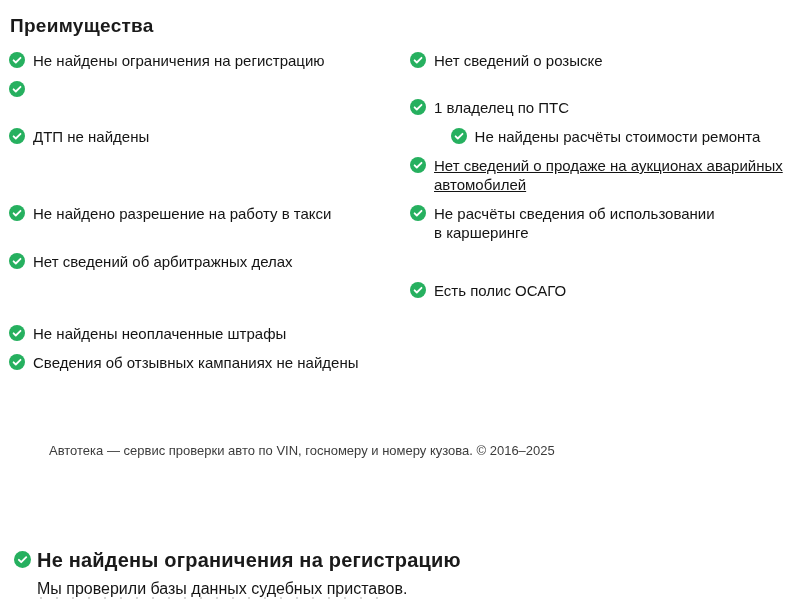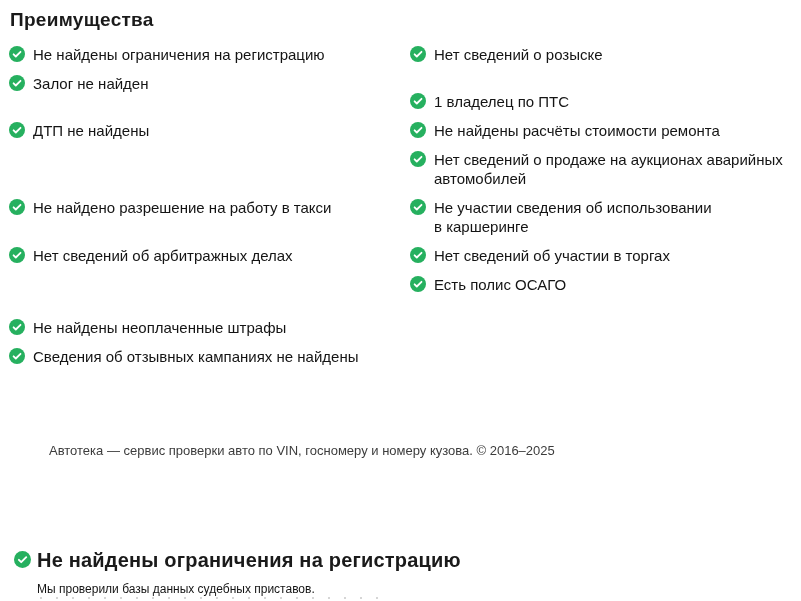--- a/index.html
+++ b/index.html
@@ -10,21 +10,21 @@
   *{box-sizing:border-box;}
   html,body{margin:0;padding:0;}
   body{
     width:801px;height:601px;
     background:#ffffff;
     font-family:"Liberation Sans",sans-serif;
     color:var(--text);
     position:relative;
     overflow:hidden;
   }
-  .advantages{padding:9px 0 0 9px;}
+  .advantages{padding:15px 0 0 9px;}
   .title{
     margin:0 0 0 1px;
     font-size:19px;
     font-weight:700;
     letter-spacing:.3px;
     color:#1a1a1a;
   }
   .grid{
     margin-top:14px;
     display:grid;
@@ -68,21 +68,21 @@
   .detail-head .check svg{width:17px;height:17px;}
   .detail-title{
     margin:0;
     font-size:20px;
     font-weight:700;
     letter-spacing:.2px;
     color:#1a1a1a;
   }
   .detail-desc{
     margin:7px 0 0 23px;
-    font-size:12px;
+    font-size:16px;
     line-height:20px;
   }
   .cutoff-strip{
     position:absolute;
     left:40px;top:597px;
     width:345px;height:2px;
     background:repeating-linear-gradient(90deg,#c4c4c4 0 2px,transparent 2px 16px);
     opacity:.7;
   }
 </style>
@@ -112,50 +112,49 @@
           </span>
           <span class="item-text">Нет сведений о розыске</span>
         </div>
         <div class="item" style="grid-area: 2 / 1;">
           <span class="check">
             <svg viewBox="0 0 16 16" aria-hidden="true">
               <circle cx="8" cy="8" r="8" fill="currentColor"></circle>
               <path d="M4.6 8.3l2.2 2.2 4.7-4.7" stroke="#ffffff" stroke-width="1.8" fill="none" stroke-linecap="round" stroke-linejoin="round"></path>
             </svg>
           </span>
-          <span class="item-text">Залог не найден</span>
         </div>
         <div class="item" style="grid-area: 2 / 2; margin-top: 18px;">
           <span class="check">
             <svg viewBox="0 0 16 16" aria-hidden="true">
               <circle cx="8" cy="8" r="8" fill="currentColor"></circle>
               <path d="M4.6 8.3l2.2 2.2 4.7-4.7" stroke="#ffffff" stroke-width="1.8" fill="none" stroke-linecap="round" stroke-linejoin="round"></path>
             </svg>
           </span>
           <span class="item-text">1 владелец по ПТС</span>
         </div>
         <div class="item" style="grid-area: 3 / 1;">
           <span class="check">
             <svg viewBox="0 0 16 16" aria-hidden="true">
               <circle cx="8" cy="8" r="8" fill="currentColor"></circle>
               <path d="M4.6 8.3l2.2 2.2 4.7-4.7" stroke="#ffffff" stroke-width="1.8" fill="none" stroke-linecap="round" stroke-linejoin="round"></path>
             </svg>
           </span>
           <span class="item-text">ДТП не найдены</span>
         </div>
-        <div class="item" style="grid-area: 3 / 2;">
+        <div class="item" style="grid-area: 3 / 2; justify-content: center;">
           <span class="check">
             <svg viewBox="0 0 16 16" aria-hidden="true">
               <circle cx="8" cy="8" r="8" fill="currentColor"></circle>
               <path d="M4.6 8.3l2.2 2.2 4.7-4.7" stroke="#ffffff" stroke-width="1.8" fill="none" stroke-linecap="round" stroke-linejoin="round"></path>
             </svg>
           </span>
           <span class="item-text">Не найдены расчёты стоимости ремонта</span>
         </div>
-        <div class="item" style="grid-area: 4 / 2;">
+        <div class="item" style="grid-area: 4 / 2; text-decoration: underline;">
           <span class="check">
             <svg viewBox="0 0 16 16" aria-hidden="true">
               <circle cx="8" cy="8" r="8" fill="currentColor"></circle>
               <path d="M4.6 8.3l2.2 2.2 4.7-4.7" stroke="#ffffff" stroke-width="1.8" fill="none" stroke-linecap="round" stroke-linejoin="round"></path>
             </svg>
           </span>
           <span class="item-text">Нет сведений о продаже на аукционах аварийных
 автомобилей</span>
         </div>
         <div class="item" style="grid-area: 5 / 1;">
@@ -167,40 +166,31 @@
           </span>
           <span class="item-text">Не найдено разрешение на работу в такси</span>
         </div>
         <div class="item" style="grid-area: 5 / 2;">
           <span class="check">
             <svg viewBox="0 0 16 16" aria-hidden="true">
               <circle cx="8" cy="8" r="8" fill="currentColor"></circle>
               <path d="M4.6 8.3l2.2 2.2 4.7-4.7" stroke="#ffffff" stroke-width="1.8" fill="none" stroke-linecap="round" stroke-linejoin="round"></path>
             </svg>
           </span>
-          <span class="item-text">Не участии сведения об использовании
+          <span class="item-text">Не расчёты сведения об использовании
 в каршеринге</span>
         </div>
         <div class="item" style="grid-area: 6 / 1;">
           <span class="check">
             <svg viewBox="0 0 16 16" aria-hidden="true">
               <circle cx="8" cy="8" r="8" fill="currentColor"></circle>
               <path d="M4.6 8.3l2.2 2.2 4.7-4.7" stroke="#ffffff" stroke-width="1.8" fill="none" stroke-linecap="round" stroke-linejoin="round"></path>
             </svg>
           </span>
           <span class="item-text">Нет сведений об арбитражных делах</span>
-        </div>
-        <div class="item" style="grid-area: 6 / 2;">
-          <span class="check">
-            <svg viewBox="0 0 16 16" aria-hidden="true">
-              <circle cx="8" cy="8" r="8" fill="currentColor"></circle>
-              <path d="M4.6 8.3l2.2 2.2 4.7-4.7" stroke="#ffffff" stroke-width="1.8" fill="none" stroke-linecap="round" stroke-linejoin="round"></path>
-            </svg>
-          </span>
-          <span class="item-text">Нет сведений об участии в торгах</span>
         </div>
         <div class="item" style="grid-area: 7 / 1; margin-top: 43px;">
           <span class="check">
             <svg viewBox="0 0 16 16" aria-hidden="true">
               <circle cx="8" cy="8" r="8" fill="currentColor"></circle>
               <path d="M4.6 8.3l2.2 2.2 4.7-4.7" stroke="#ffffff" stroke-width="1.8" fill="none" stroke-linecap="round" stroke-linejoin="round"></path>
             </svg>
           </span>
           <span class="item-text">Не найдены неоплаченные штрафы</span>
         </div>

